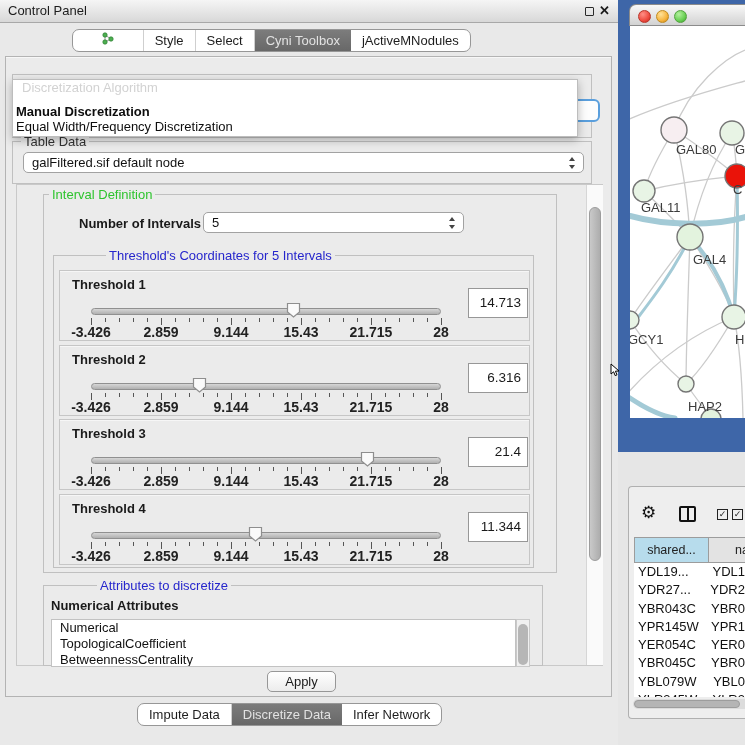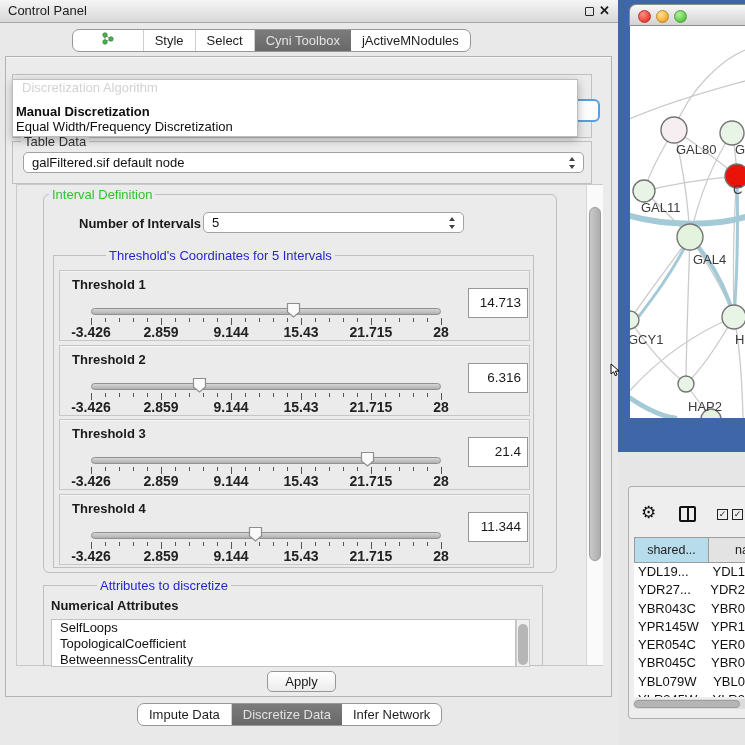--- a/index.html
+++ b/index.html
@@ -44,21 +44,21 @@
   .popup-opt { position:absolute; left:2px; right:2px; line-height:15px; padding-left:1px; color:#0d0d0d; }
   .popup-opt.sel { font-weight:bold; }
 
   #tabledata-group { left:6px; top:84px; width:580px; height:43px; }
 
   
   #viewport { left:10px; top:127px; width:587px; height:482px; border:1px solid #c9c9c9; }
   #main-scrollbar { left:569px; top:0; width:17px; height:480px; background:#fafafa; border-left:1px solid #d6d6d6; }
   #main-thumb { left:2px; top:22px; width:12px; height:354px; background:linear-gradient(90deg,#c9c9c9,#adadad); border:1px solid #9c9c9c; border-radius:7px; }
 
-  #interval-group { left:37px; top:137px; width:514px; height:379px;border-radius:6px; }
+  #interval-group { left:37px; top:137px; width:514px; height:379px; }
   #thresholds-group { left:9px; top:60px; width:481px; height:313px; }
 
   .t-panel { position:absolute; left:5px; width:471px; height:71px; border:1px solid #c6c6c6; background:#ebebeb; box-shadow:inset 0 1px 0 #f6f6f6; }
   .t-label { position:absolute; left:12px; top:6px; font-weight:bold; }
   .t-track { position:absolute; left:31px; top:37px; width:350px; height:7px; border:1px solid #909090; border-radius:4px; background:linear-gradient(#d6d6d6,#b0b0b0); }
   .thumb { position:absolute; top:31px; }
   .tick { position:absolute; width:1px; background:#555; }
   .tick-label { position:absolute; top:53px; width:50px; margin-left:-25px; text-align:center; font-size:14px; font-weight:bold; color:#222; }
   .t-value { position:absolute; left:408px; top:17px; width:60px; height:30px; background:#fff; border:1px solid #979797; line-height:28px; text-align:right; padding-right:6px; font-size:13.5px; }
 
@@ -335,21 +335,21 @@
               <div class="t-value">11.344</div>
             </div>
           </div>
       </div>
     </div>
 
     <div id="attr-group" class="group">
       <span class="group-label g-blue" style="left:5px;">Attributes to discretize</span>
       <div id="attr-title2">Numerical Attributes</div>
       <div id="attr-list">
-          <div class="attr-item">SelfLoops</div>
+          <div class="attr-item">Numerical</div>
           <div class="attr-item">TopologicalCoefficient</div>
           <div class="attr-item">BetweennessCentrality</div>
         </div>
       <div id="attr-scrollbar">
         <div id="attr-thumb"></div>
       </div>
     </div>
 
     <div id="apply-row" class="abs">
       <div id="apply-btn">Apply</div>

